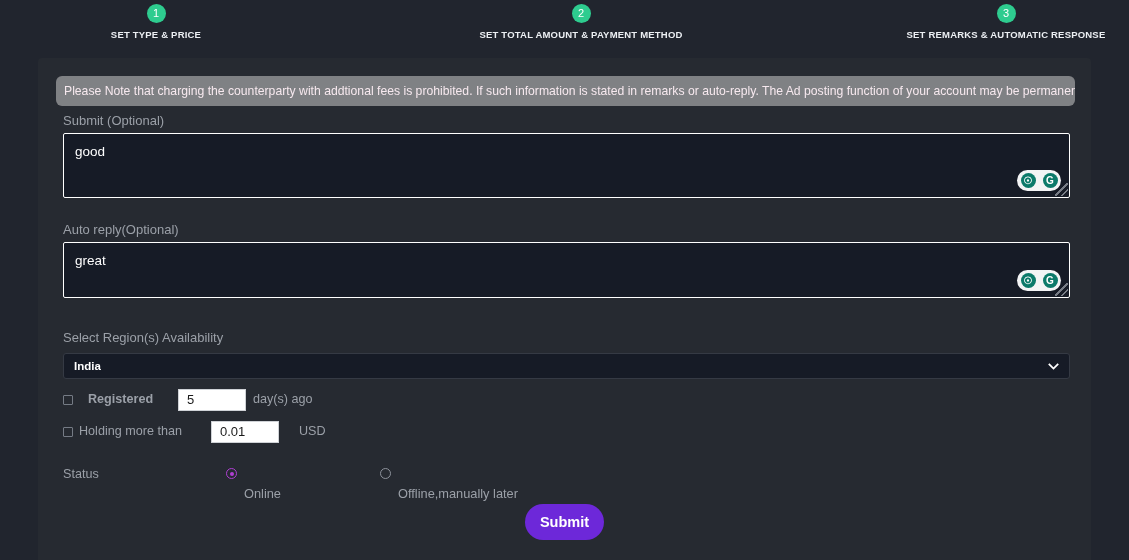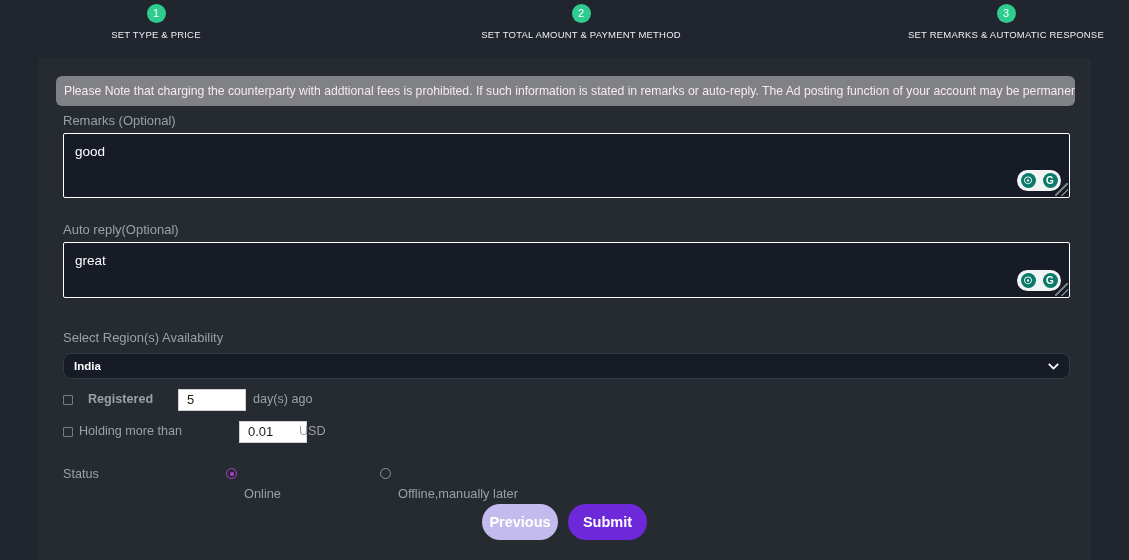--- a/index.html
+++ b/index.html
@@ -30,21 +30,21 @@
     background: #2ecc8f;
     color: #ffffff;
     font-size: 11px;
     line-height: 19px;
     text-align: center;
     margin: 0 auto 6px auto;
     font-weight: 400;
   }
   .step-label {
     font-size: 9.5px;
-    font-weight: normal;
+    font-weight: bold;
     color: #eceff3;
     letter-spacing: 0.2px;
     white-space: nowrap;
   }
   #step-1 { left: 36px; }
   #step-2 { left: 461px; }
   #step-3 { left: 886px; }
 
   
   #panel {
@@ -118,21 +118,21 @@
     font-weight: bold;
   }
 
   
   #region-select {
     position: absolute;
     left: 25px; top: 295px;
     width: 1007px; height: 26px;
     background: #161b26;
     border: 1px solid #353a44;
-    border-radius: 8px;
+    border-radius: 3px;
     color: #ffffff;
     font-size: 11.5px;
     font-weight: bold;
   }
   #region-select-value {
     position: absolute;
     left: 10px; top: 6px;
   }
   #region-chevron {
     position: absolute;
@@ -247,21 +247,21 @@
   <div class="step" id="step-3">
     <div class="step-circle">3</div>
     <div class="step-label">SET REMARKS &amp; AUTOMATIC RESPONSE</div>
   </div>
 </div>
 
 <div id="panel">
 
   <div id="notice">Please Note that charging the counterparty with addtional fees is prohibited. If such information is stated in remarks or auto-reply. The Ad posting function of your account may be permanently blocked.</div>
 
-  <div class="field-label" style="left:25px; top:55px;">Remarks (Optional)</div>
+  <div class="field-label" style="left:25px; top:55px;">Submit (Optional)</div>
   <div class="ta-wrap" style="left:25px; top:75px; width:1007px; height:65px;">
     <div class="ta-text">good</div>
     <div class="gram" style="right:8px; bottom:6px;">
       <span class="gram-bulb">☉</span>
       <span class="gram-g">G</span>
     </div>
     <div class="resize-handle"></div>
   </div>
 
   <div class="field-label" style="left:25px; top:164px;">Auto reply(Optional)</div>
@@ -287,34 +287,33 @@
   <div class="cb-row" style="left:25px; top:331px; width:300px;">
     <span class="cbox" style="left:0;"></span>
     <span class="cb-label" style="left:25px;font-weight:bold;">Registered</span>
     <span class="num-input" style="left:115px; width:68px;">5</span>
     <span class="unit" style="left:190px;">day(s) ago</span>
   </div>
 
   <div class="cb-row" style="left:25px; top:363px; width:300px;">
     <span class="cbox" style="left:0;"></span>
     <span class="cb-label" style="left:16px;">Holding more than</span>
-    <span class="num-input" style="left:176px; width:68px;">0.01</span>
+    <span class="num-input" style="left:148px; width:68px;">0.01</span>
     <span class="unit" style="left:236px;">USD</span>
   </div>
 
   <div id="status-row">
     <span id="status-label">Status</span>
     <span class="radio-opt" style="left:163px;">
       <span class="radio on"></span>
       <span class="radio-label">Online</span>
     </span>
     <span class="radio-opt" style="left:317px;">
       <span class="radio"></span>
       <span class="radio-label">Offline,manually later</span>
     </span>
   </div>
 
   <div id="buttons">
-    <button class="btn" id="previous-button">Previous</button>
     <button class="btn" id="submit-button">Submit</button>
   </div>
 
 </div>
 
 </body></html>

